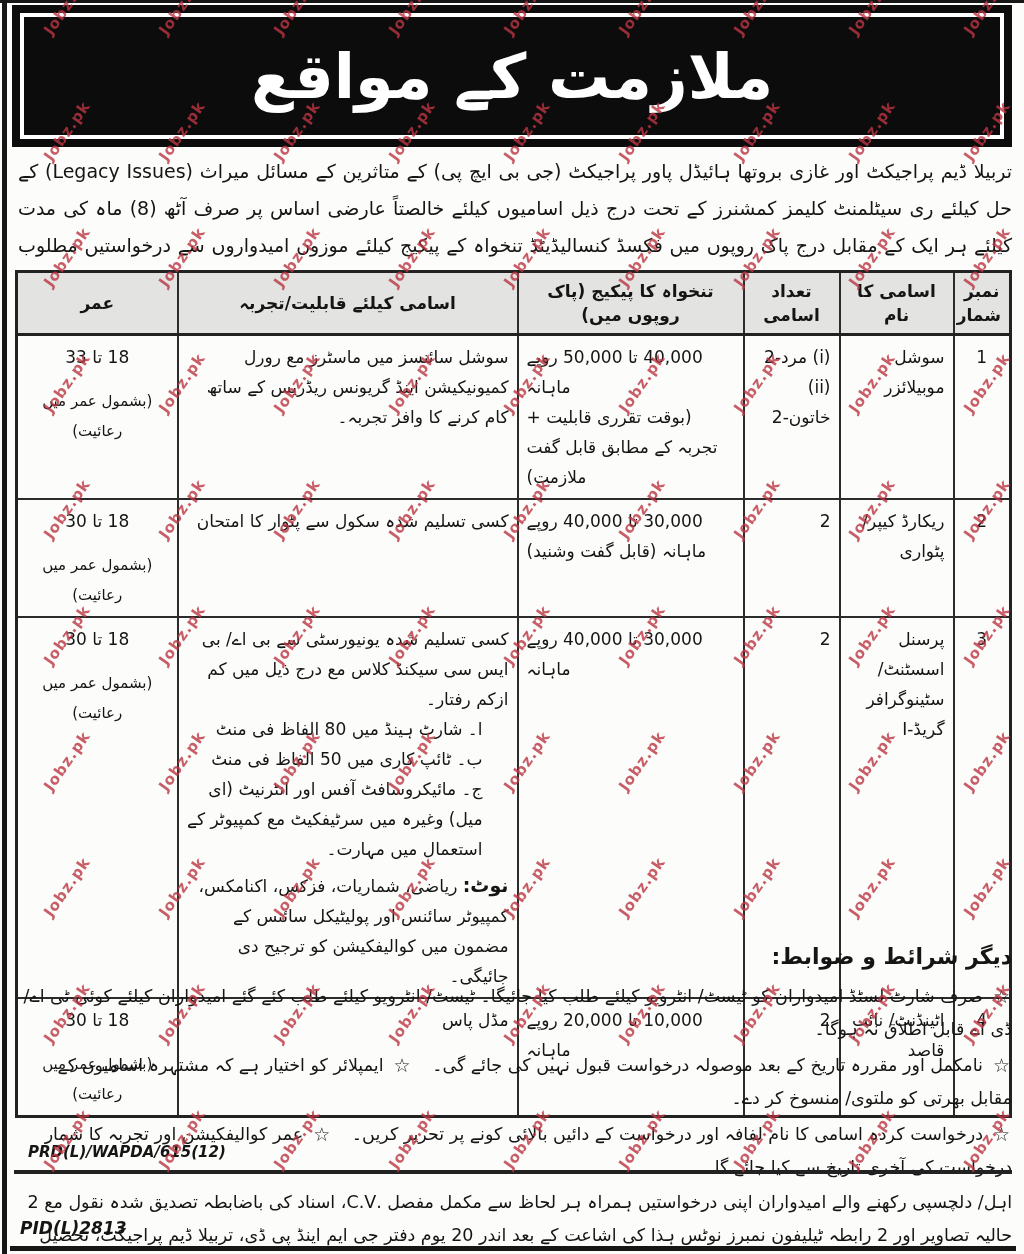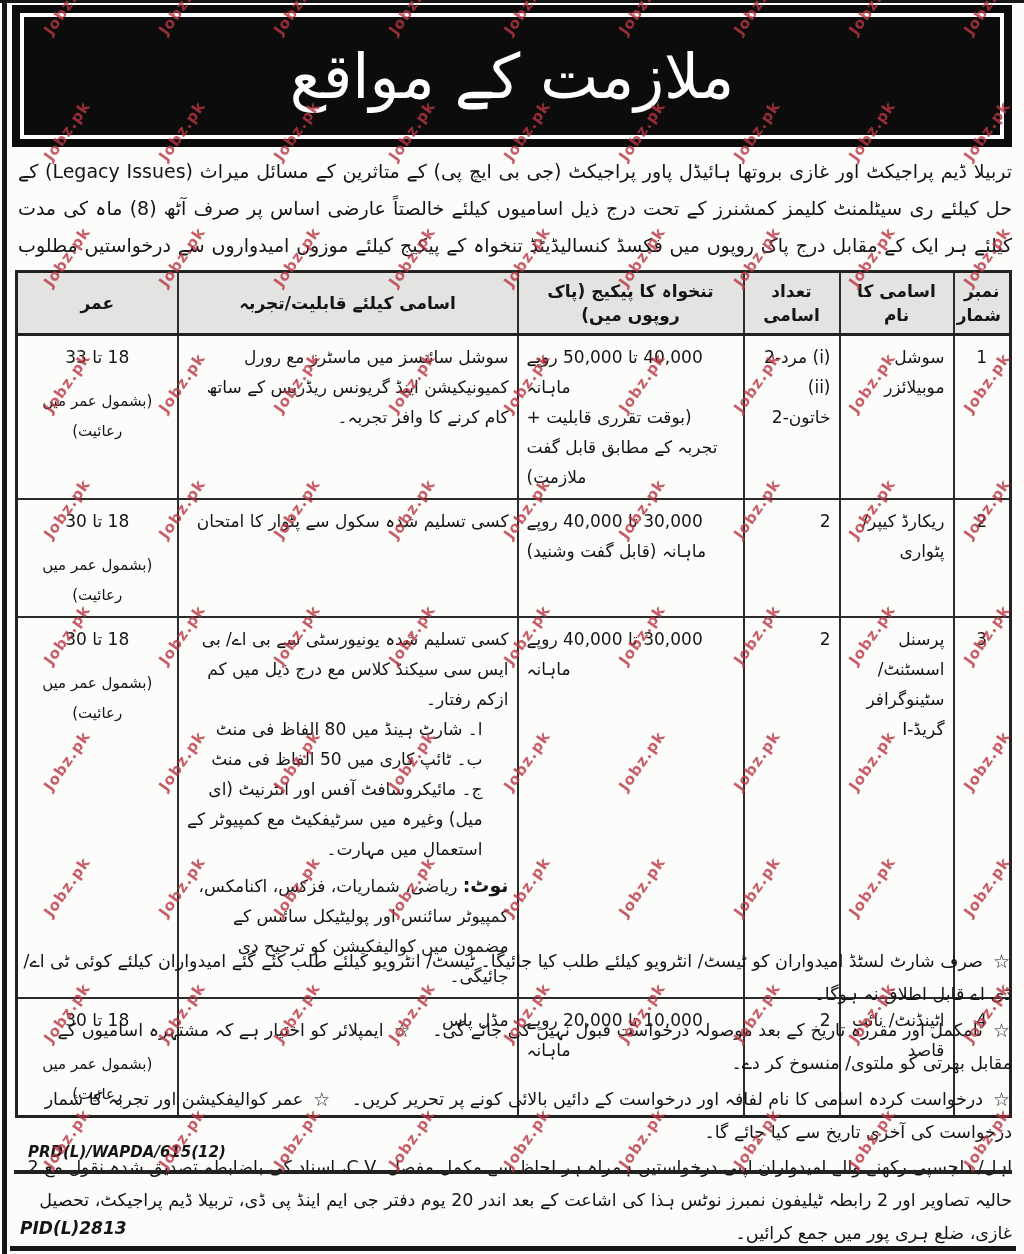--- a/index.html
+++ b/index.html
@@ -10,21 +10,21 @@
   }
   
   .rule-top{position:absolute;left:0;top:0;width:100%;height:3px;background:#161616;}
   .rule-left{position:absolute;left:2px;top:0;width:5px;height:1254px;background:#161616;}
   .rule-mid{position:absolute;left:14px;right:12px;top:1170px;height:4px;background:#222;}
   .rule-bottom{position:absolute;left:10px;right:8px;top:1246px;height:5px;background:#161616;}
 
   
   .banner{position:absolute;left:12px;top:5px;width:1000px;height:142px;background:#0c0c0c;}
   .banner-inner{position:absolute;inset:8px;border:4px solid #fff;display:flex;align-items:center;justify-content:center;}
-  .banner-title{color:#fff;font-size:62px;font-weight:normal;letter-spacing:4px;direction:rtl;white-space:nowrap;}
+  .banner-title{color:#fff;font-size:62px;font-weight:bold;letter-spacing:4px;direction:rtl;white-space:nowrap;}
 
   
   .intro{
     position:absolute;left:18px;top:153px;width:994px;direction:rtl;
     text-align:justify;font-size:19px;line-height:37px;font-weight:500;
   }
 
   
   table.jobs{
     position:absolute;left:15px;top:270px;width:994px;
@@ -171,20 +171,21 @@
       <td class="c-qual">مڈل پاس</td>
       <td class="c-age">
         <span>18 تا 30</span>
         <span class="age-note">(بشمول عمر میں رعائیت)</span>
       </td>
     </tr>
   </tbody>
     </table>
 
   <div class="terms">
+    <div class="terms-heading">دیگر شرائط و ضوابط:</div>
     <div class="t-line">
       <span class="pair"><span class="star">☆</span><span>صرف شارٹ لسٹڈ امیدواران کو ٹیسٹ/ انٹرویو کیلئے طلب کیا جائیگا۔ ٹیسٹ/ انٹرویو کیلئے طلب کئے گئے امیدواران کیلئے کوئی ٹی اے/ ڈی اے قابل اطلاق نہ ہوگا۔</span></span>
     </div>
     <div class="t-line">
       <span class="pair"><span class="star">☆</span><span>نامکمل اور مقررہ تاریخ کے بعد موصولہ درخواست قبول نہیں کی جائے گی۔</span></span>
       <span class="pair"><span class="star">☆</span><span>ایمپلائر کو اختیار ہے کہ مشتہرہ اسامیوں کے مقابل بھرتی کو ملتوی/ منسوخ کر دے۔</span></span>
     </div>
     <div class="t-line">
       <span class="pair"><span class="star">☆</span><span>درخواست کردہ اسامی کا نام لفافہ اور درخواست کے دائیں بالائی کونے پر تحریر کریں۔</span></span>
       <span class="pair"><span class="star">☆</span><span>عمر کوالیفکیشن اور تجربہ کا شمار درخواست کی آخری تاریخ سے کیا جائے گا۔</span></span>

